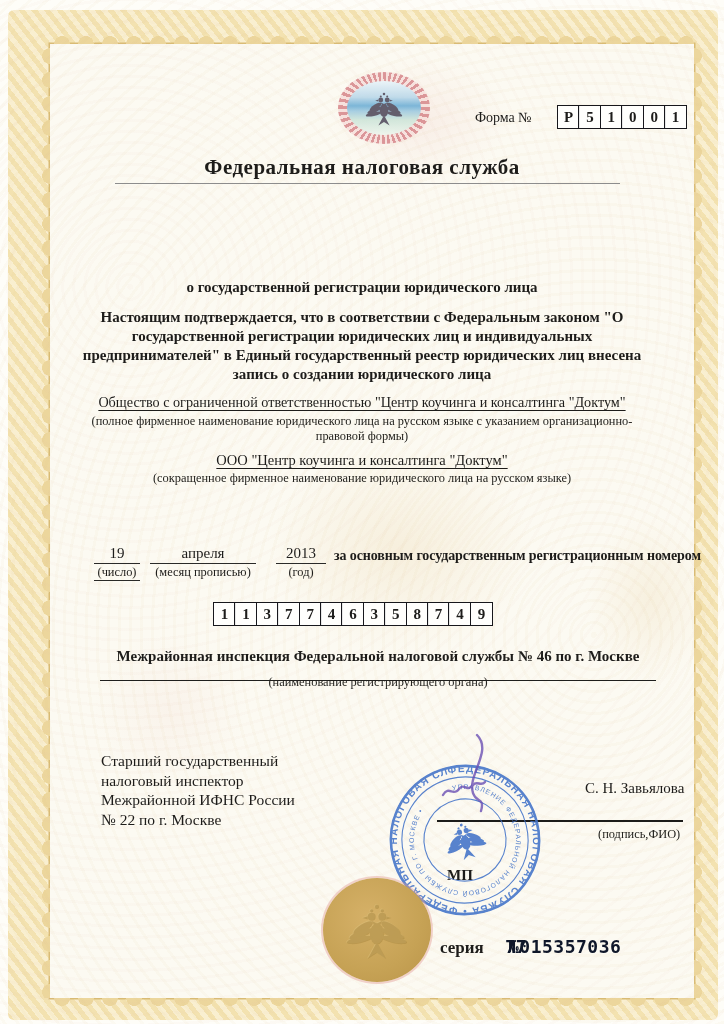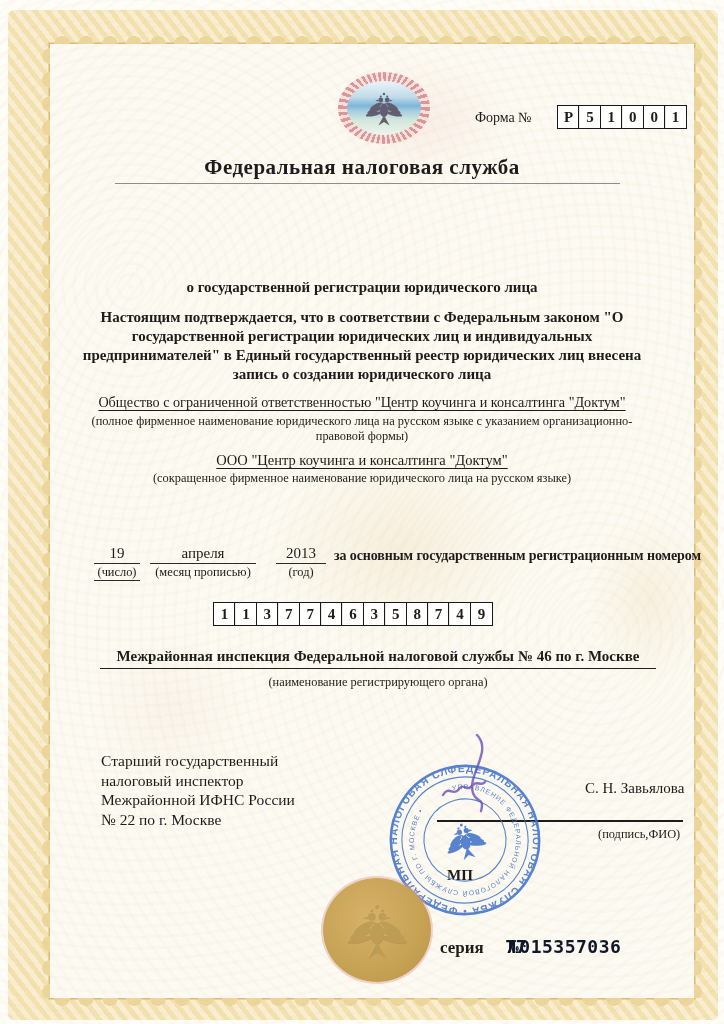--- a/index.html
+++ b/index.html
@@ -77,21 +77,21 @@
   .dval{display:block;font-size:15px;border-bottom:1.2px solid #2a2a28;padding:0 4px 1px;}
   .dcap{display:block;font-size:12.4px;padding:1px 0 0;}
   .dcap-u{border-bottom:1px solid #2a2a28;}
   .g-day{left:94px;width:46px;}
   .g-month{left:150px;width:106px;}
   .g-year{left:276px;width:50px;}
   .ogrn-lead{left:334px;top:548px;font-size:14px;font-weight:bold;white-space:nowrap;
              letter-spacing:-.1px;}
 
   .authority{left:100px;top:648px;width:556px;text-align:center;font-size:15px;
-             font-weight:bold;border-bottom:1.5px solid #1f1f1d;padding-bottom:3px;}
+             font-weight:bold;border-bottom:1.5px solid #1f1f1d;padding-bottom:15px;}
   .auth-cap{left:100px;top:675px;width:556px;text-align:center;}
 
   .officer{left:101px;top:751px;font-size:15.5px;line-height:19.5px;}
   .signer{left:585px;top:780px;font-size:15px;}
   .sigline{left:437px;top:820px;width:246px;height:1.5px;background:#1c1c1a;z-index:3;}
   .sigcap{left:598px;top:827px;}
   .mp{left:447px;top:867px;font-size:15px;font-weight:bold;z-index:3;}
 
   .stamp{left:386px;top:761px;width:158px;height:158px;z-index:4;
          transform:rotate(-14deg);opacity:.88;}

